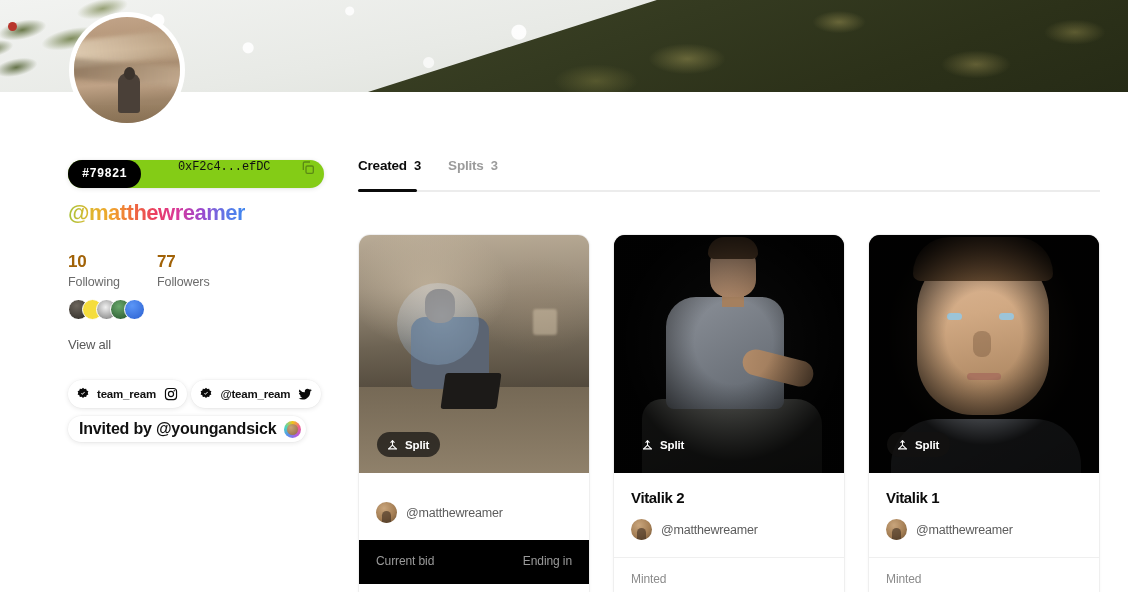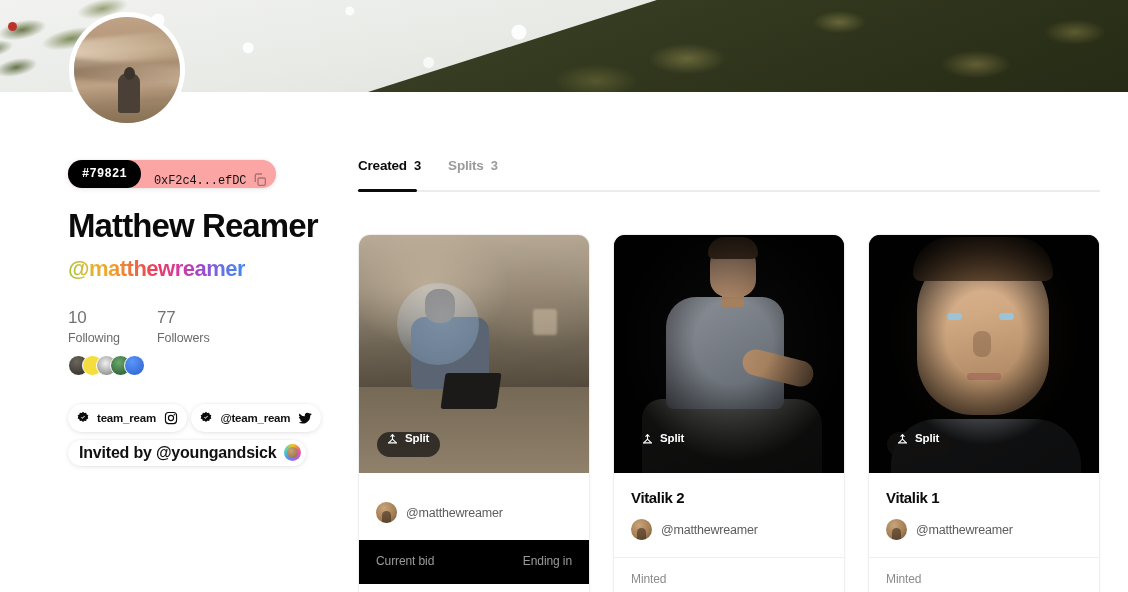--- a/index.html
+++ b/index.html
@@ -96,24 +96,25 @@
   }
   .avatar-ground {
     position: absolute; left: 0; bottom: 0; width: 106px; height: 18px;
     background: linear-gradient(180deg, rgba(151,126,96,.3), rgba(134,110,82,.7));
   }
 
   
   .left { position: absolute; left: 68px; top: 160px; width: 262px; }
 
   .idrow {
-    display: inline-flex; align-items: flex-end;
-    background: #fca5a5; border-radius: 20px; height: 28px;
+    display: inline-flex; align-items: flex-start;
+    background: #84cc16; border-radius: 20px; height: 28px;
     box-shadow: 0 1px 5px rgba(0,0,0,.10), 0 0 0 .5px rgba(0,0,0,.03);
     padding-right: 4px;
+    gap: 24px;
   }
   .id-badge {
     background: #000; color: #fff; height: 28px; border-radius: 20px;
     display: flex; align-items: center; padding: 0 14px;
     font-family: "Liberation Mono", monospace; font-size: 12px;
     font-weight: 700; letter-spacing: .3px;
   }
   .id-addr {
     font-family: "Liberation Mono", monospace; font-size: 12px;
     color: #111; padding: 0 6px 0 13px; letter-spacing: -.1px;
@@ -129,21 +130,21 @@
     background: linear-gradient(90deg,
       #a7c33a 0%, #ddb72f 12%, #f0a52c 24%, #ef6f3c 36%,
       #ea3b63 50%, #d8399b 62%, #9a49cf 76%, #5b7ae8 90%, #3f86ef 100%);
     -webkit-background-clip: text; background-clip: text;
     -webkit-text-fill-color: transparent; color: transparent;
     display: inline-block;
   }
 
   .stats { display: flex; align-items: flex-start; margin-top: 26px; }
   .stat { margin-right: 0; }
-  .stat-num { font-size: 17px; font-weight: 400; color: #737373; letter-spacing: -.3px; }
+  .stat-num { font-size: 17px; font-weight: 700; color: #a16207; letter-spacing: -.3px; }
   .stat-lbl { font-size: 12.5px; color: #6b6b6b; margin-top: 3px; letter-spacing: -.1px; }
   .stat.s1 { width: 69px; }
   .stat.s2 { width: 65px; margin-left: 20px; }
   .follow-btn {
     margin-left: 2px; height: 40px; width: 81px; border-radius: 22px;
     background: #fff; border: 1px solid #e4e4e4; color: #0b0b0b;
     font-size: 13.5px; font-weight: 700; letter-spacing: -.2px;
     display: flex; align-items: center; justify-content: center;
     cursor: pointer;
   }
@@ -316,21 +317,21 @@
     position: absolute; left: 22px; bottom: 0; width: 190px; height: 54px;
     background: linear-gradient(150deg,#8d929a,#6a6f77); border-radius: 46px 46px 0 0;
   }
   .art3-vig {
     position: absolute; inset: 0;
     background: radial-gradient(ellipse 112px 128px at 50% 42%, transparent 34%, rgba(0,0,0,.88) 86%);
   }
 
   .split-badge {
     position: absolute; left: 18px; bottom: 16px;
-    display: inline-flex; align-items: flex-start; height: 25px;
+    display: inline-flex; align-items: center; height: 25px;
     border-radius: 14px; padding: 0 11px 0 9px;
     color: #fff; font-size: 11.5px; font-weight: 700; letter-spacing: -.15px;
     z-index: 3;
   }
   .split-badge.shaded { background: rgba(20,18,16,.72); }
   .split-ic { width: 13px; height: 13px; margin-right: 6px; }
 
   .card-body { padding: 16px 17px 17px 17px; }
   .card-title {
     font-size: 15px; font-weight: 700; color: #0b0b0b; letter-spacing: -.35px;
@@ -387,41 +388,41 @@
 
     <div class="idrow">
       <div class="id-badge">#79821</div>
       <div class="id-addr">0xF2c4...efDC</div>
       <svg class="copy-ic" viewBox="0 0 24 24" fill="none" stroke="#111" stroke-width="2">
         <rect x="9" y="9" width="11" height="11" rx="2"></rect>
         <path d="M5 15V5a2 2 0 0 1 2-2h8"></path>
       </svg>
     </div>
 
-    <div class="dispname">Matthew Reamer</div>
     <div class="handle">@matthewreamer</div>
 
     <div class="stats">
       <div class="stat s1">
         <div class="stat-num">10</div>
         <div class="stat-lbl">Following</div>
       </div>
       <div class="stat s2">
         <div class="stat-num">77</div>
         <div class="stat-lbl">Followers</div>
       </div>
     </div>
 
     <div class="fb-avatars">
       <div class="fb-av" style="background:radial-gradient(circle at 40% 30%,#6d665d,#2b2823)"></div>
       <div class="fb-av" style="background:#f5dd3d"></div>
       <div class="fb-av" style="background:radial-gradient(circle at 45% 38%,#f1f1f1,#9a9a9a 70%,#2f2f2f)"></div>
       <div class="fb-av" style="background:radial-gradient(circle at 42% 34%,#69a86b,#23512a)"></div>
       <div class="fb-av" style="background:radial-gradient(circle at 38% 30%,#5b96f7,#2a5fd0)"></div>
     </div>
+    <div class="viewall">View all</div>
 
     <div class="soc">
 
       <div class="soc-row">
         <svg class="verif" viewBox="0 0 24 24">
           <path fill="#0b0b0b" d="M12 1.3l2.3 2.1 3.1-.4.9 3 2.9 1.2-1.1 2.9 1.1 2.9-2.9 1.2-.9 3-3.1-.4L12 18.8l-2.3-2.1-3.1.4-.9-3-2.9-1.2L3.9 10 2.8 7.2l2.9-1.2.9-3 3.1.4z"></path>
           <path fill="#fff" d="M10.9 13.3l-2.2-2.2.95-.95 1.25 1.25 3.45-3.45.95.95z"></path>
         </svg>
         <span class="soc-txt plain">team_ream</span>
         <svg class="soc-ic" viewBox="0 0 24 24" fill="none" stroke="#0b0b0b" stroke-width="2">

